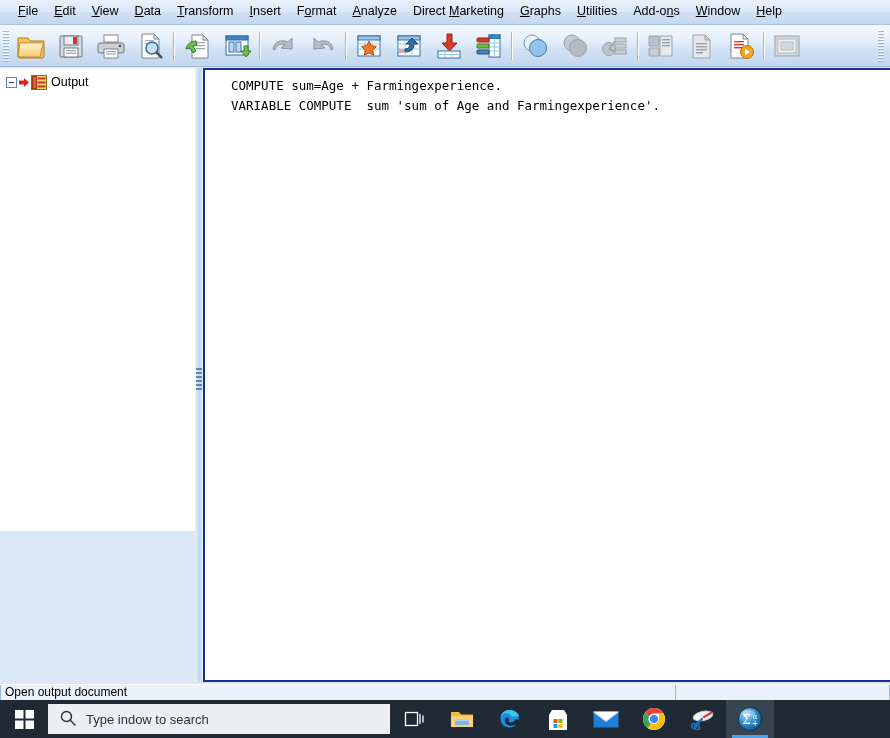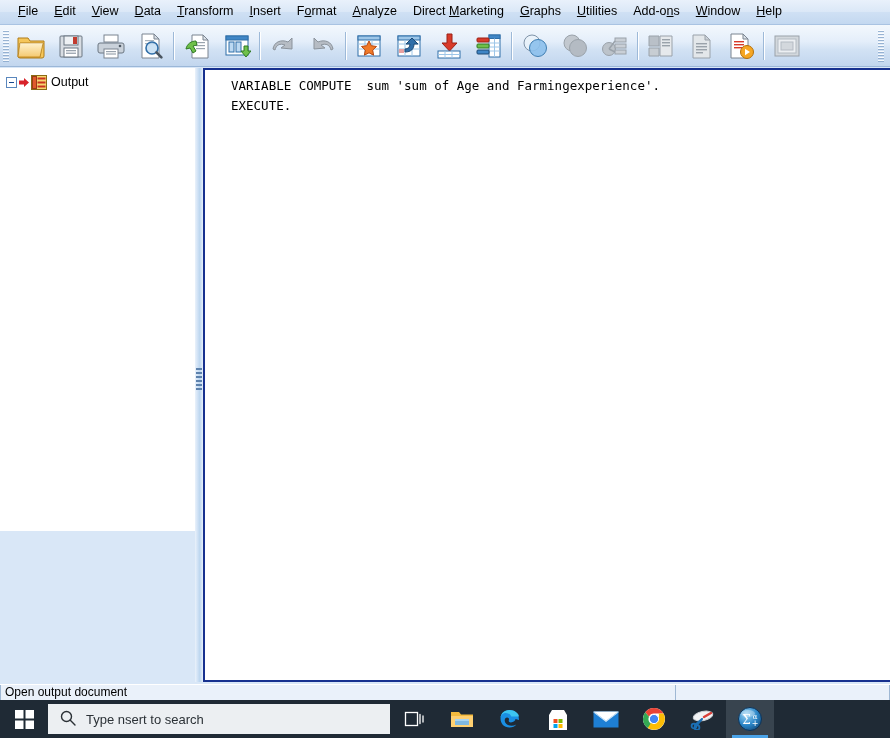--- a/index.html
+++ b/index.html
@@ -418,22 +418,22 @@
 
     </div>
   </div>
 
   <div class="splitter">
     <div class="grip"></div>
   </div>
 
   <div class="viewer-pane">
     <div class="viewer-inner">
+      <div class="logtext">COMPUTE sum=Age + Farmingexperience.</div>
       <div class="logtext">VARIABLE COMPUTE  sum 'sum of Age and Farmingexperience'.</div>
-      <div class="logtext">EXECUTE.</div>
     </div>
   </div>
 
   <div class="statusbar">
     <div class="status-cell main">Open output document</div>
     <div class="status-cell pad"></div>
   </div>
 
 </div>
 
@@ -448,21 +448,21 @@
     </svg>
   </div>
 
   <div class="search-box">
     <span>
       <svg width="16" height="16" viewBox="0 0 16 16">
         <circle cx="6.5" cy="6.5" r="5" fill="none" stroke="#2b3136" stroke-width="1.4"></circle>
         <path d="M10.3 10.3L15 15" stroke="#2b3136" stroke-width="1.4" stroke-linecap="round"></path>
       </svg>
     </span>
-    <span class="sb-label">Type nsert to search</span>
+    <span class="sb-label">Type indow to search</span>
   </div>
 
   <div class="tb-icon">
     <svg width="22" height="20" viewBox="0 0 22 20">
       <rect x="2.5" y="3.5" width="12" height="13" fill="none" stroke="#ffffff" stroke-width="1.3"></rect>
       <path d="M17 5.5v9M20 7v6" stroke="#ffffff" stroke-width="1.3" stroke-linecap="round"></path>
     </svg>
   </div>
 
   <div class="tb-icon">

